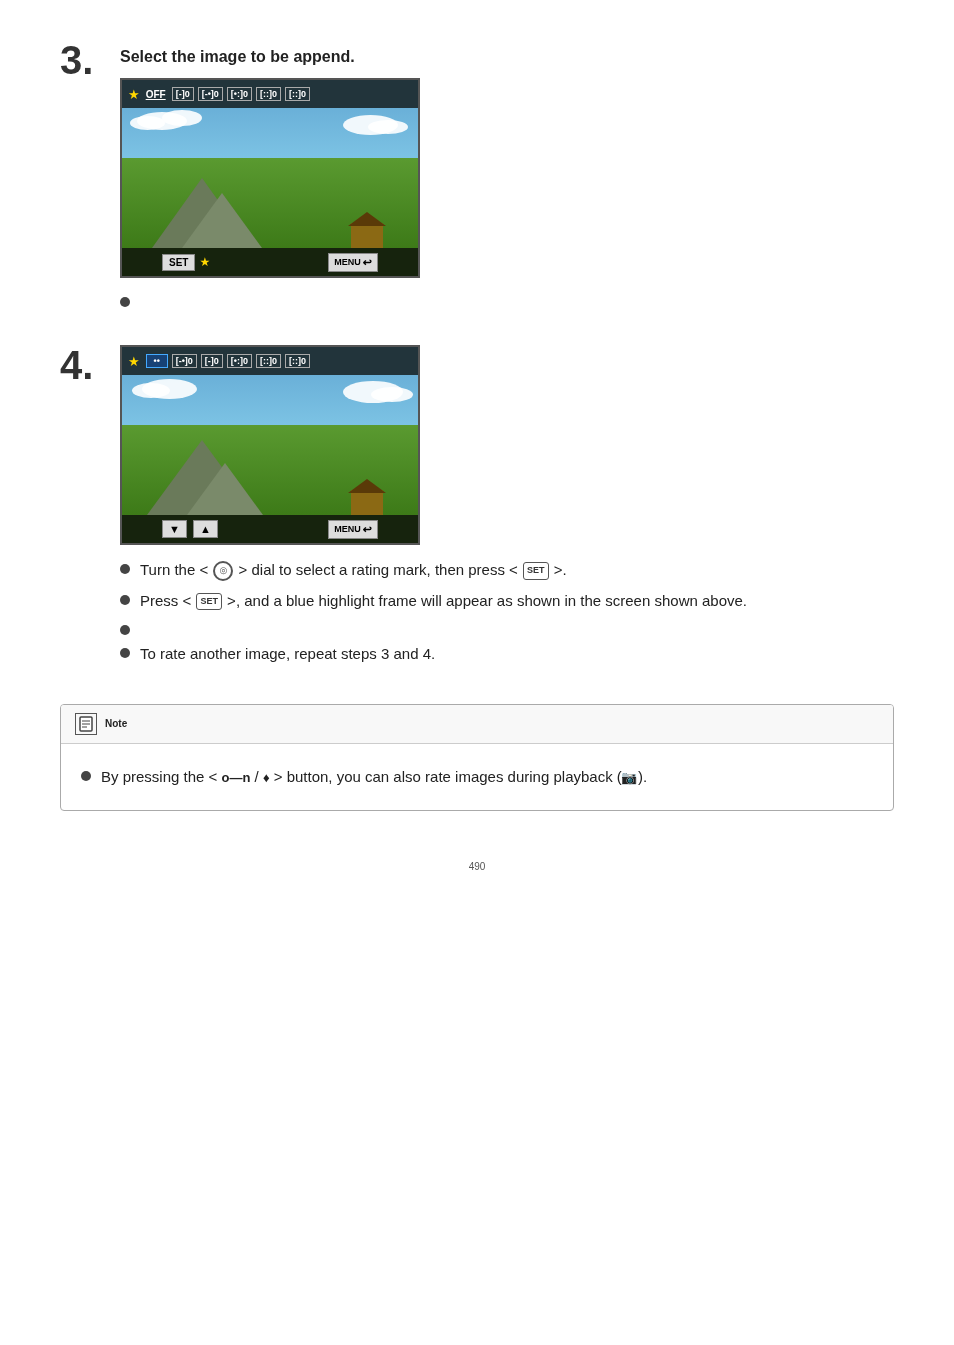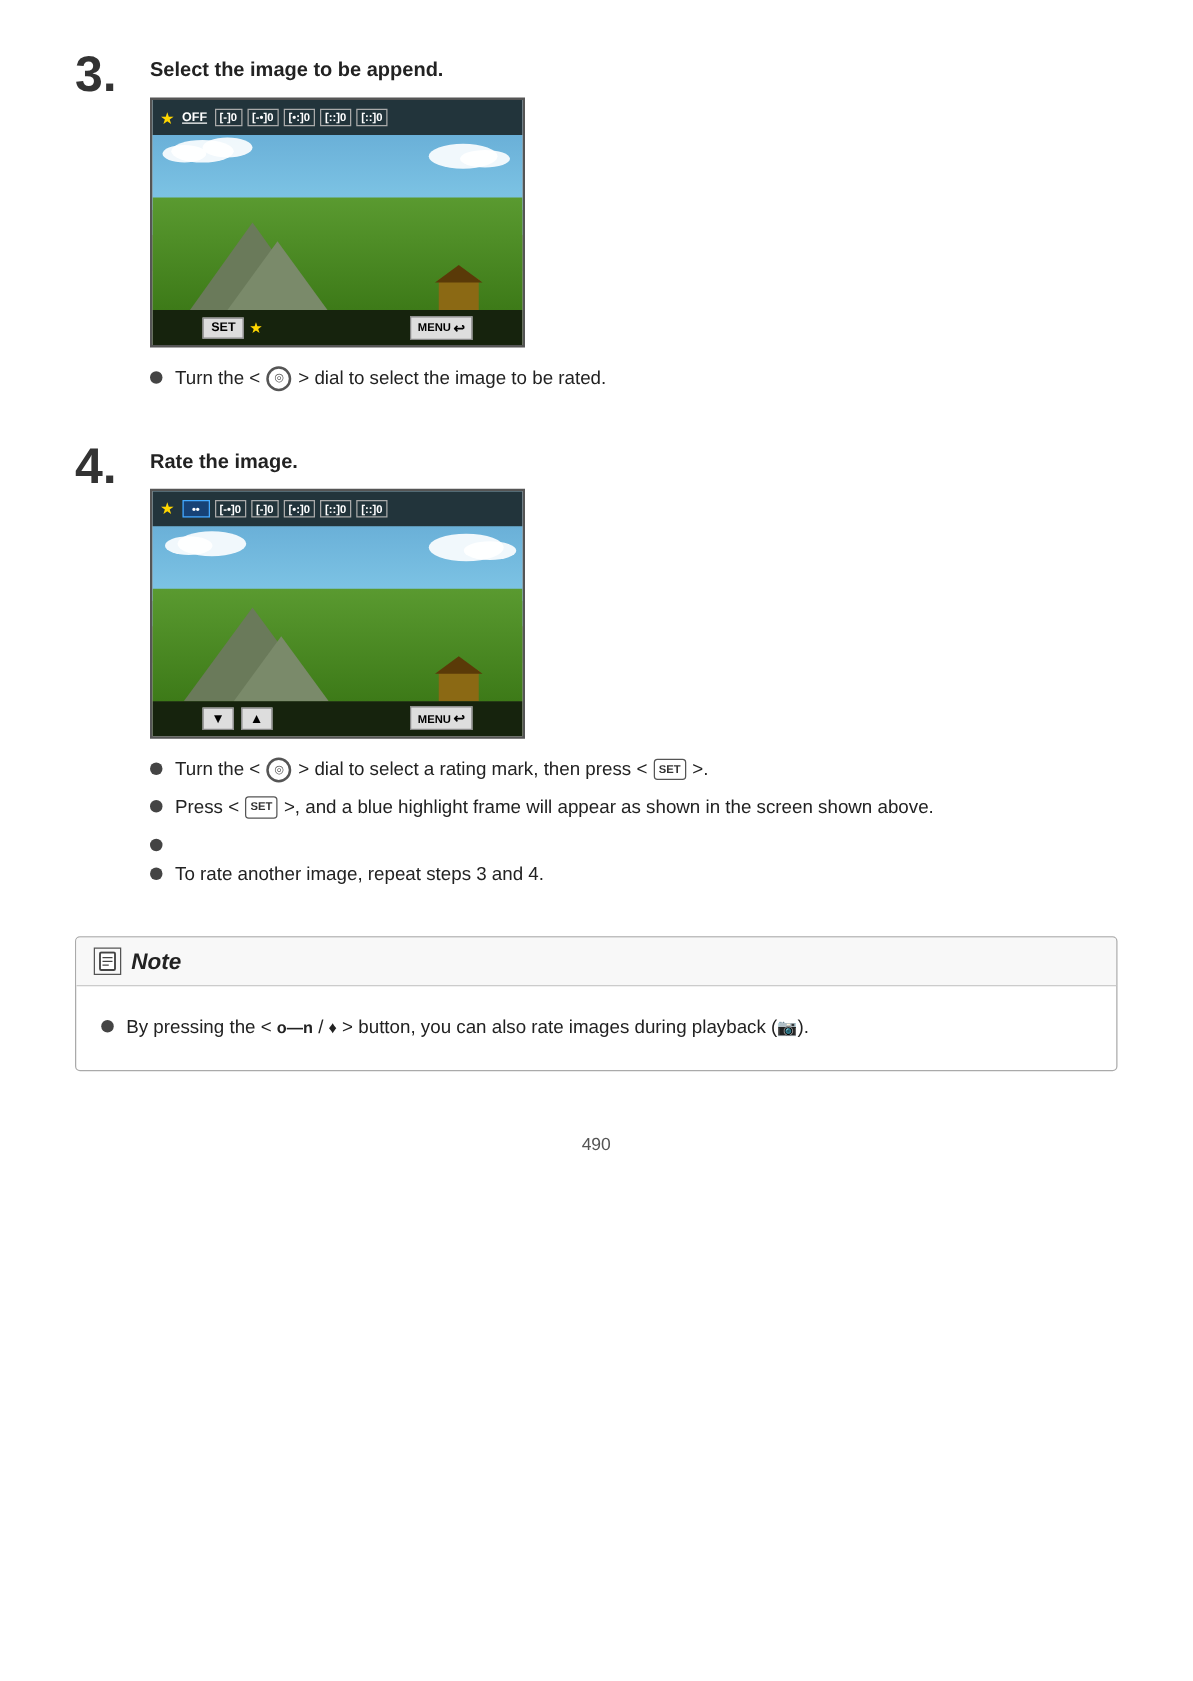--- a/index.html
+++ b/index.html
@@ -193,38 +193,37 @@
       height: 22px;
       border: 1.5px solid #555;
       display: flex;
       align-items: center;
       justify-content: center;
       font-size: 12px;
       color: #333;
     }
     .note-title {
       font-weight: bold;
-      font-size: 18px;
-      font-style: italic;
+      font-size: 10px;
     }
     .note-body {
       padding: 14px 20px;
     }
     .note-body li {
       display: flex;
       align-items: flex-start;
       line-height: 1.5;
     }
 
     
     .page-number {
       text-align: center;
       margin-top: 50px;
       color: #555;
-      font-size: 14px;
+      font-size: 10px;
     }
 
     
     .btn-arrow {
       background: #ddd;
       color: #000;
       font-size: 11px;
       font-weight: bold;
       padding: 2px 6px;
       border: 1px solid #888;
@@ -274,30 +273,28 @@
         <div class="btn-menu">
           <span>MENU</span>
           <span style="font-size:11px;">↩</span>
         </div>
       </div>
     </div>
 
     <ul class="bullet-list">
       <li>
         <span class="bullet-dot"></span>
-        <span>Turn the &lt; <span class="inline-dial">◎</span> &gt; dial to select the image to be rated.</span>
       </li>
     </ul>
   </div>
 </div>
 
 <div class="step-container" style="margin-top: 20px;">
   <div class="step-number">4.</div>
   <div class="step-content">
-    <div class="step-title">Rate the image.</div>
 
     <div class="camera-screen">
 
       <div style="position:absolute;top:28px;left:0;right:0;height:80px;background:linear-gradient(180deg,#6ab0d8 0%,#87CEEB 100%);"></div>
 
       <div style="position:absolute;top:32px;left:20px;width:55px;height:20px;background:white;border-radius:50%;opacity:0.9;"></div>
       <div style="position:absolute;top:36px;left:10px;width:38px;height:15px;background:white;border-radius:50%;opacity:0.9;"></div>
       <div style="position:absolute;top:34px;right:15px;width:60px;height:22px;background:white;border-radius:50%;opacity:0.9;"></div>
       <div style="position:absolute;top:40px;right:5px;width:42px;height:15px;background:white;border-radius:50%;opacity:0.9;"></div>
 

